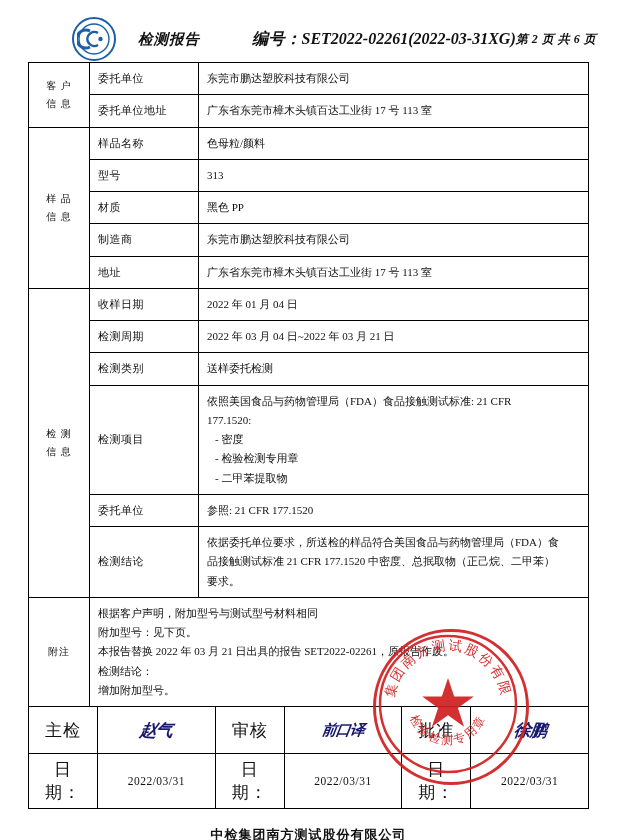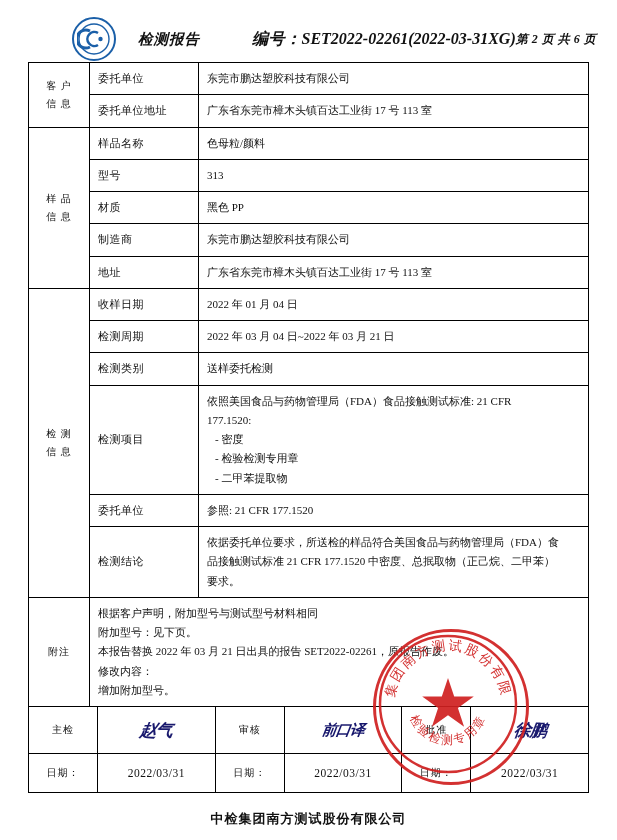--- a/index.html
+++ b/index.html
@@ -129,21 +129,21 @@
     border-top: none;
     height: 38px;
     vertical-align: middle;
     padding: 4px 8px;
   }
   table.sig tr.row2 td { height: 30px; }
   td.sig-label {
     width: 52px;
     text-align: center;
     letter-spacing: 1px;
-    font-size: 10px;
+    font-size: 17px;
   }
   td.sig-val {
     text-align: center;
     font-size: 11.5px;
     position: relative;
   }
   .hand {
     font-family: "Liberation Serif", serif;
     font-style: italic;
     font-weight: bold;
@@ -286,21 +286,21 @@
         <span class="val-line">要求。</span>
       </td>
     </tr>
 
     <tr>
       <td class="sec">附注</td>
       <td class="note" colspan="2">
         <span class="val-line">根据客户声明，附加型号与测试型号材料相同</span>
         <span class="val-line">附加型号：见下页。</span>
         <span class="val-line">本报告替换 2022 年 03 月 21 日出具的报告 SET2022-02261，原报告作废。</span>
-        <span class="val-line">修改内容：</span>
+        <span class="val-line">检测结论：</span>
         <span class="val-line">增加附加型号。</span>
       </td>
     </tr>
   </tbody>
     </table>
 
   <div class="sig-wrap">
     <table class="sig">
       <tbody>
           <tr>

